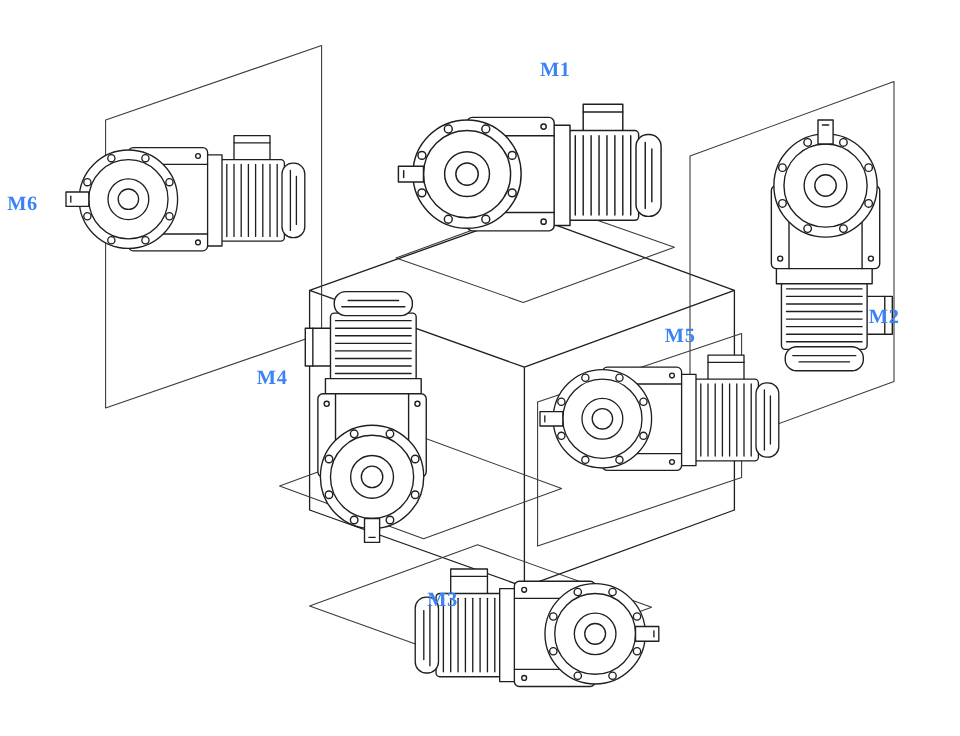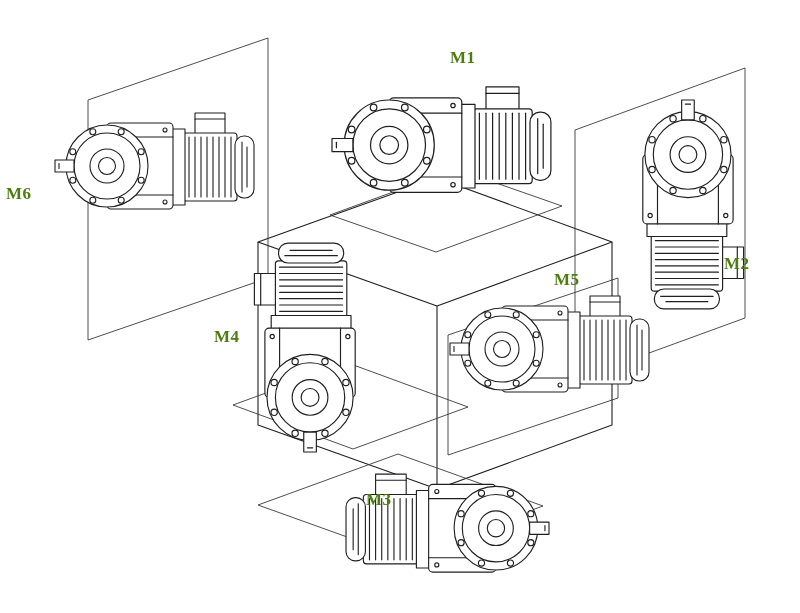--- a/index.html
+++ b/index.html
@@ -19,21 +19,21 @@
     position: absolute;
     left: 0;
     top: 0;
     width: 800px;
     height: 613px;
   }
   .lbl {
     position: absolute;
     font-weight: bold;
     font-size: 17px;
-    color: #4d7c0f;
+    color: #3b82f6;
     letter-spacing: 0.5px;
     user-select: none;
     white-space: nowrap;
   }
 </style>
 </head>
 <body>
 
 <div class="page">
 
@@ -106,18 +106,18 @@
     <use href="#gm-h" transform="translate(332,78) scale(1.1)"></use>
     <use href="#gm-h" transform="translate(752,100) rotate(90) scale(1.05)"></use>
     <use href="#gm-h" transform="translate(549,466) scale(-1.02,1.02)"></use>
     <use href="#gm-h" transform="translate(246,452) rotate(-90) scale(1.05)"></use>
     <use href="#gm-h" transform="translate(450,288) scale(1.0)"></use>
     <use href="#gm-h" transform="translate(55,105) scale(1.0)"></use>
   </svg>
 
   <div class="lbl" style="left:450px; top:48px">M1</div>
   <div class="lbl" style="left:724px; top:254px">M2</div>
-  <div class="lbl" style="left:366px; top:490px">M3</div>
-  <div class="lbl" style="left:214px; top:327px">M4</div>
+  <div class="lbl" style="left:356px; top:490px">M3</div>
+  <div class="lbl" style="left:214px; top:305px">M4</div>
   <div class="lbl" style="left:554px; top:270px">M5</div>
-  <div class="lbl" style="left:6px; top:184px">M6</div>
+  <div class="lbl" style="left:6px; top:160px">M6</div>
 
 </div>
 
 </body></html>

